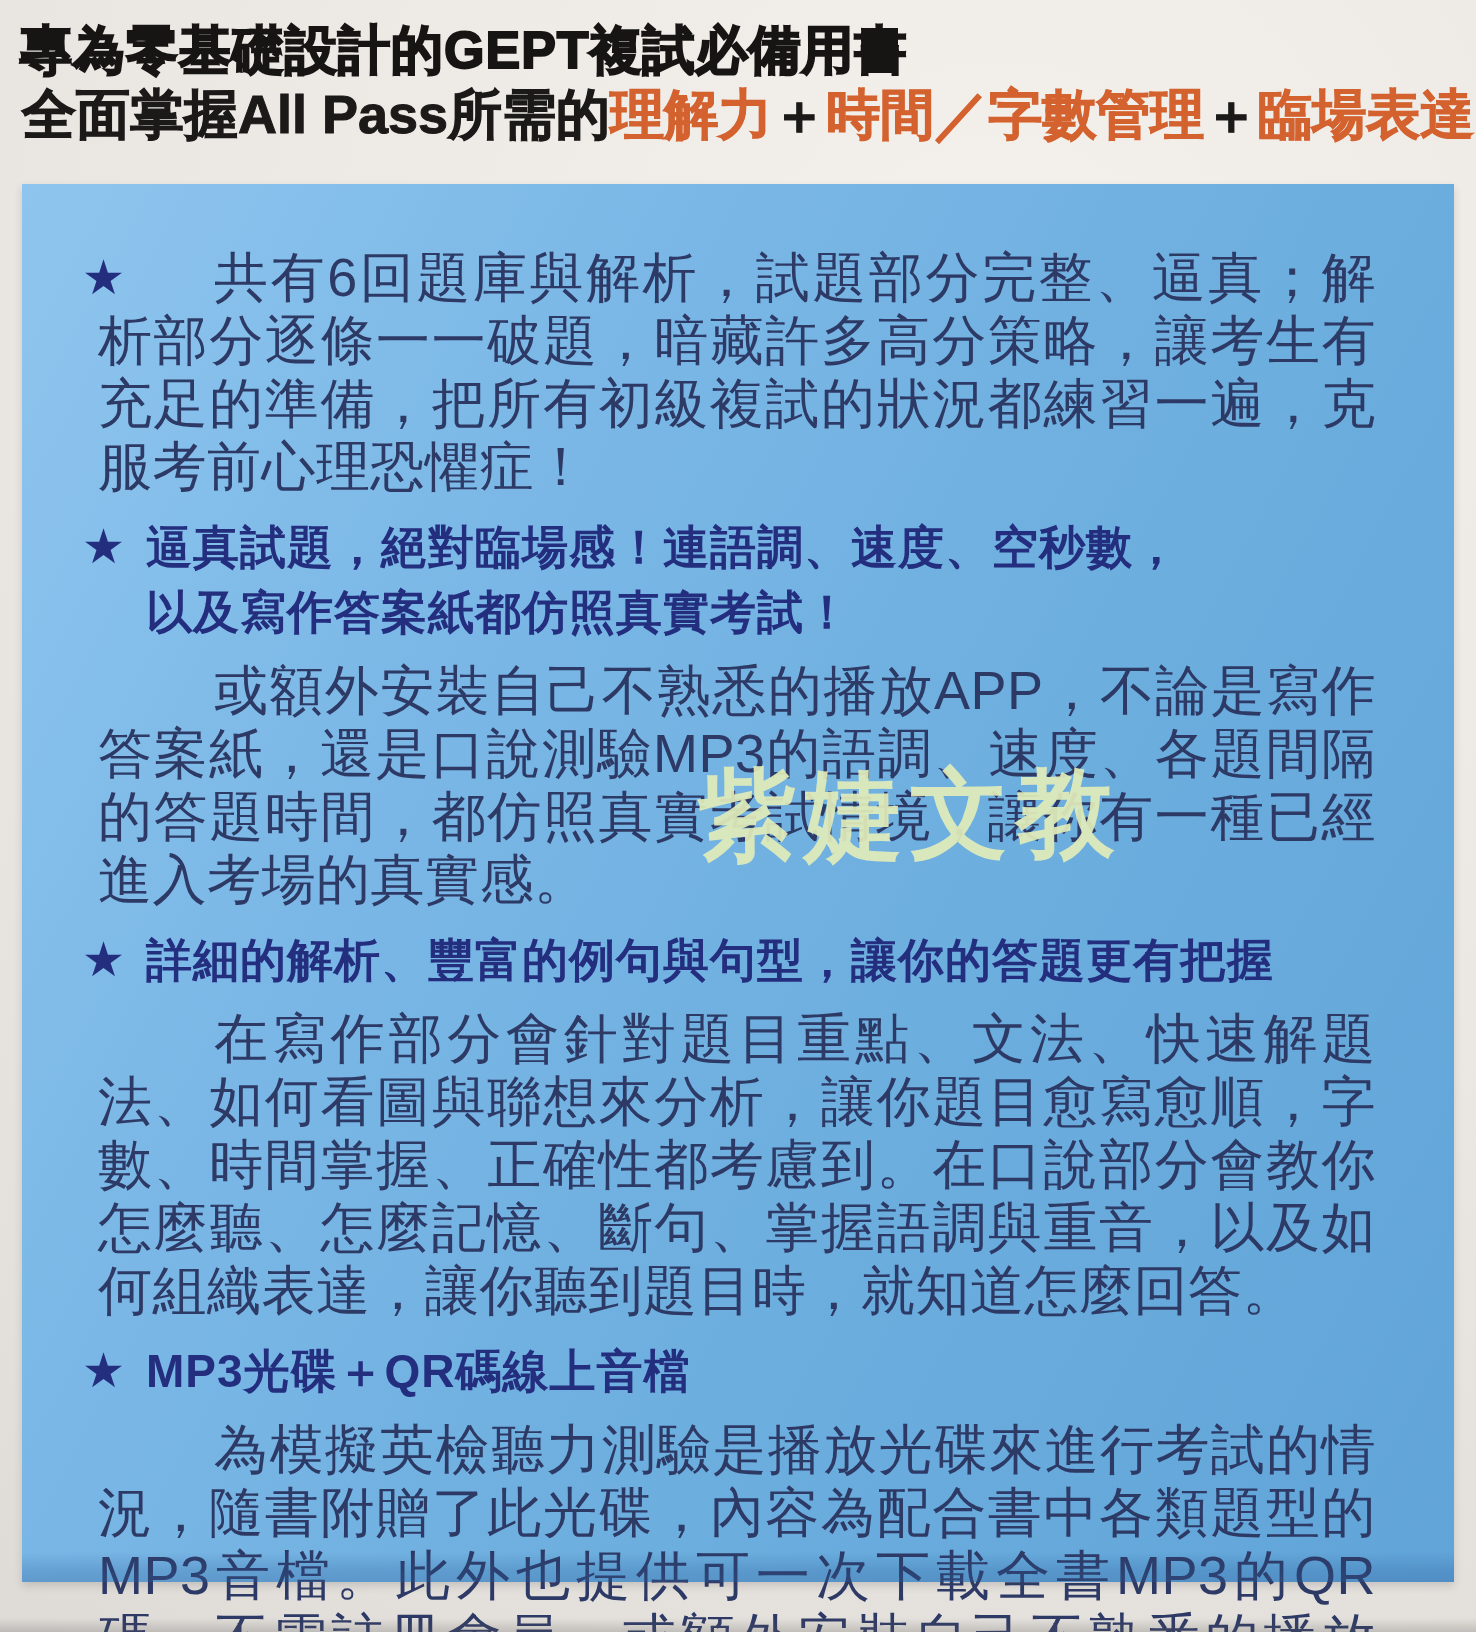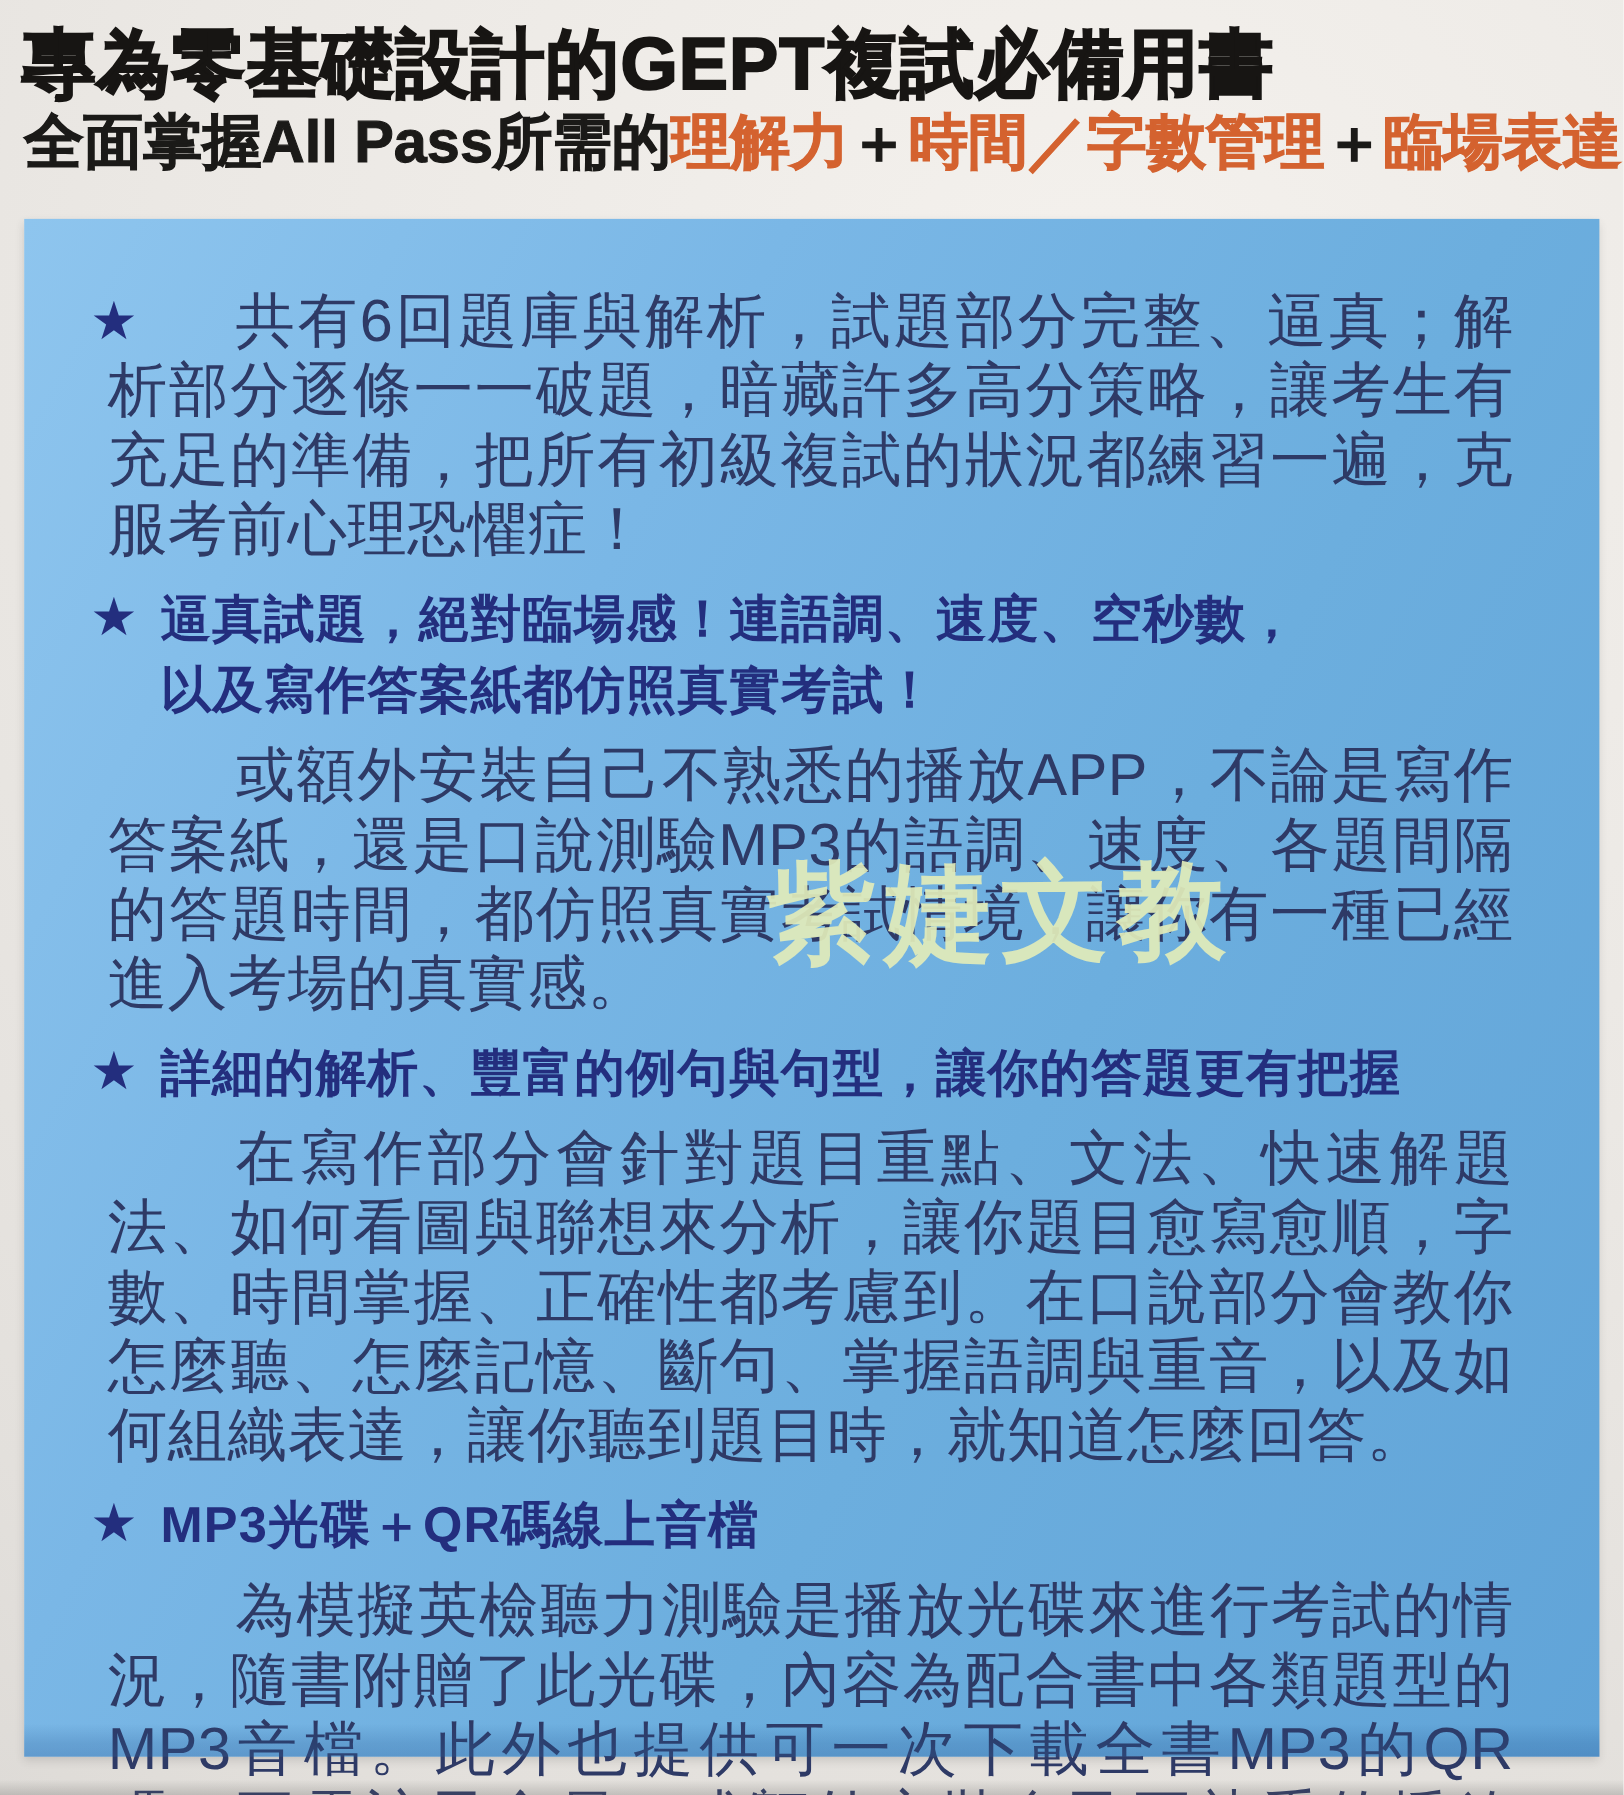--- a/index.html
+++ b/index.html
@@ -9,21 +9,21 @@
     font-family:"Liberation Sans","DejaVu Sans",sans-serif;
     background: radial-gradient(140% 125% at 68% 18%, #f4f1ed 0%, #ebe8e4 42%, #e3e0dc 70%, #d6d3cf 100%);
     position:relative;
   }
   .page { position:absolute; inset:0; }
 
   
   .header { padding:24px 0 0 20px; }
   .main-title {
     margin:0;
-    font-size:67px;
+    font-size:52px;
     line-height:1.03;
     font-weight:900;
     color:#171513;
     letter-spacing:1px;
     white-space:nowrap;
     -webkit-text-stroke:2px #171513;
   }
   .subtitle {
     margin:6px 0 0 2px;
     font-size:54px;

